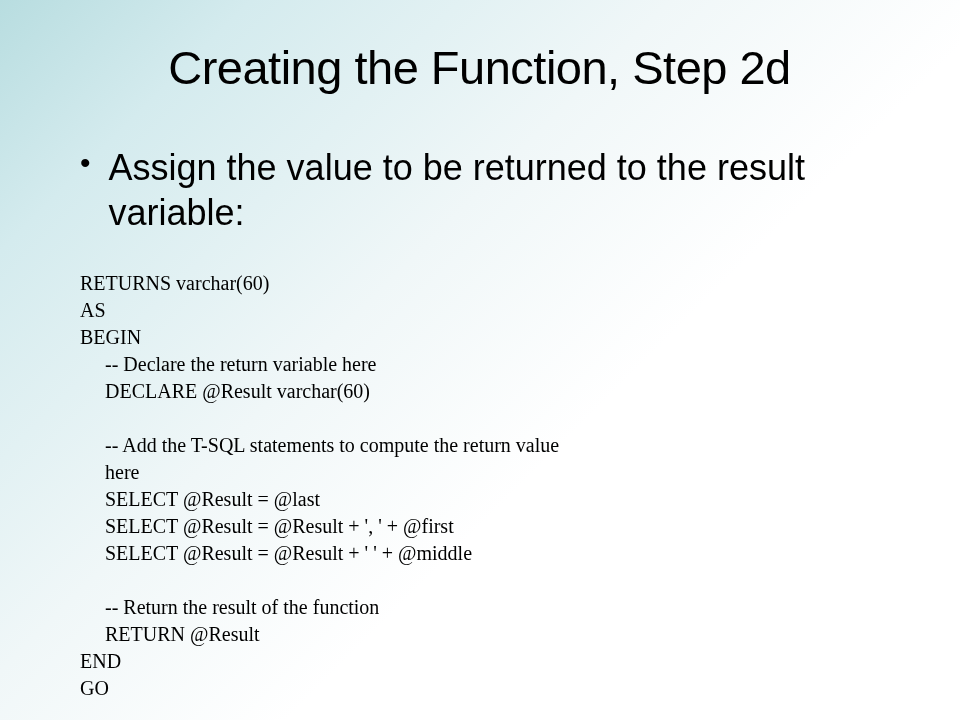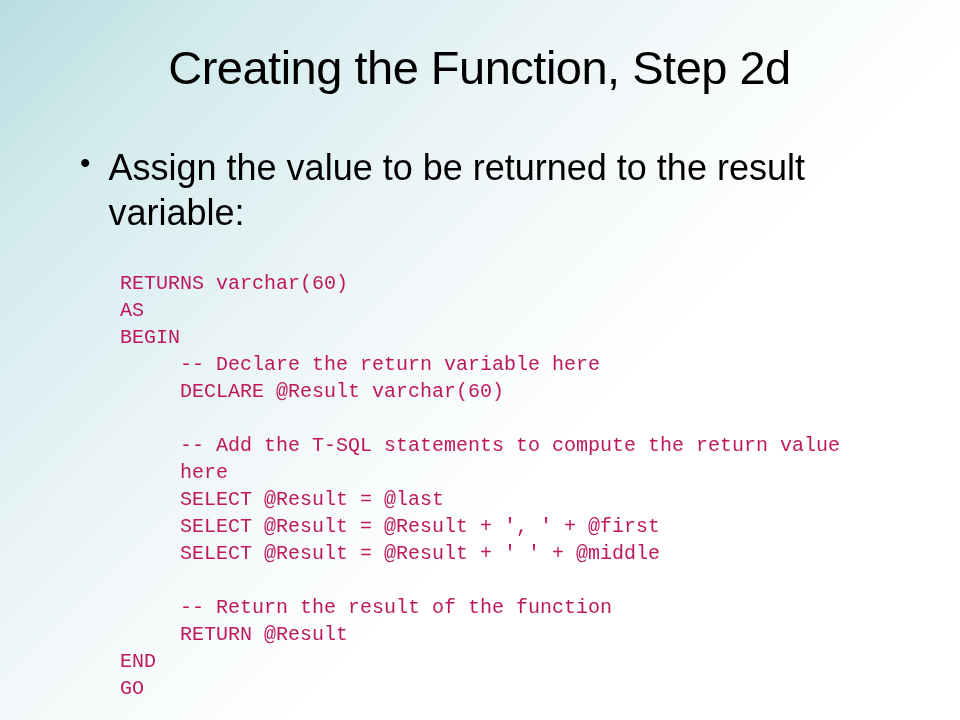--- a/index.html
+++ b/index.html
@@ -42,27 +42,26 @@
       margin-right: 18px;
       line-height: 1.2;
       color: #000000;
     }
     .bullet-text {
       font-size: 36px;
       line-height: 1.25;
       color: #000000;
     }
     .code-block {
-      font-family: Liberation Mono, monospace;
+      font-family: Liberation Serif, serif;
       font-size: 20px;
       line-height: 1.35;
-      color: #be185d;
+      color: #000000;
       white-space: pre;
       margin-top: 4px;
-      margin-left: 40px;
     }
   </style>
 </head>
 <body>
 
 <div class="slide">
   <h1 class="title">Creating the Function, Step 2d</h1>
   <div class="content">
     <div class="bullet-item">
       <span class="bullet">•</span>

